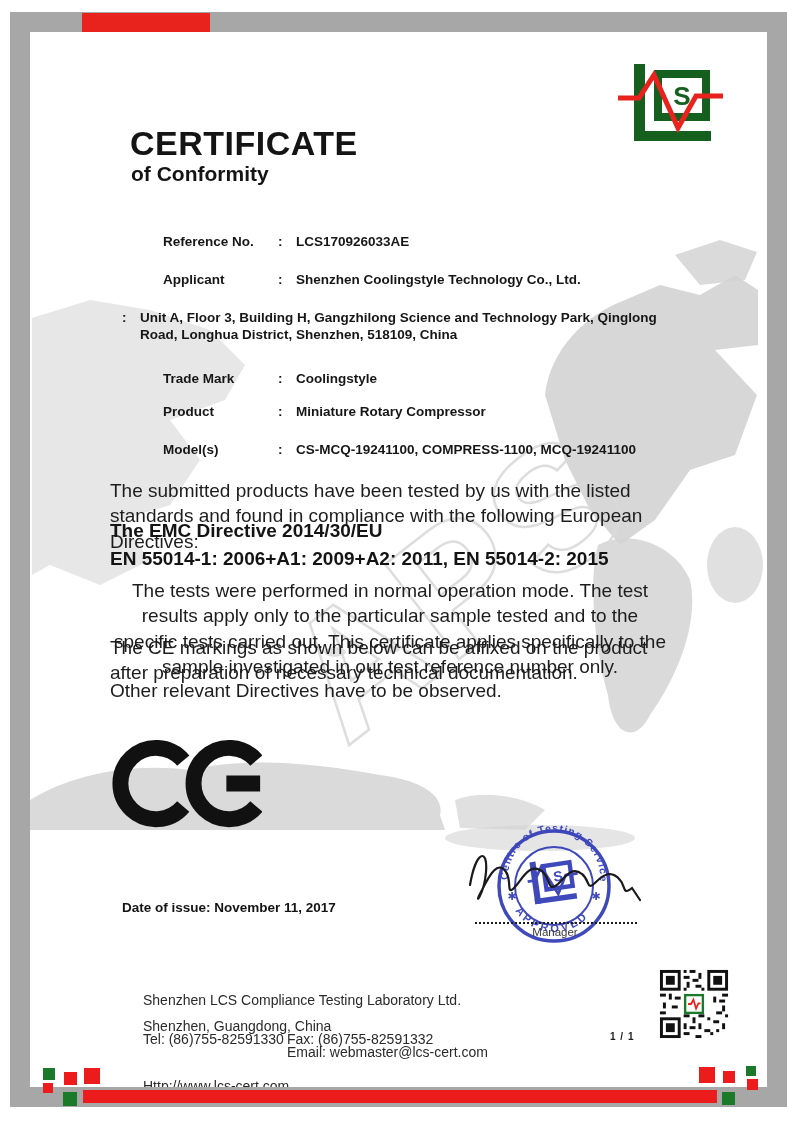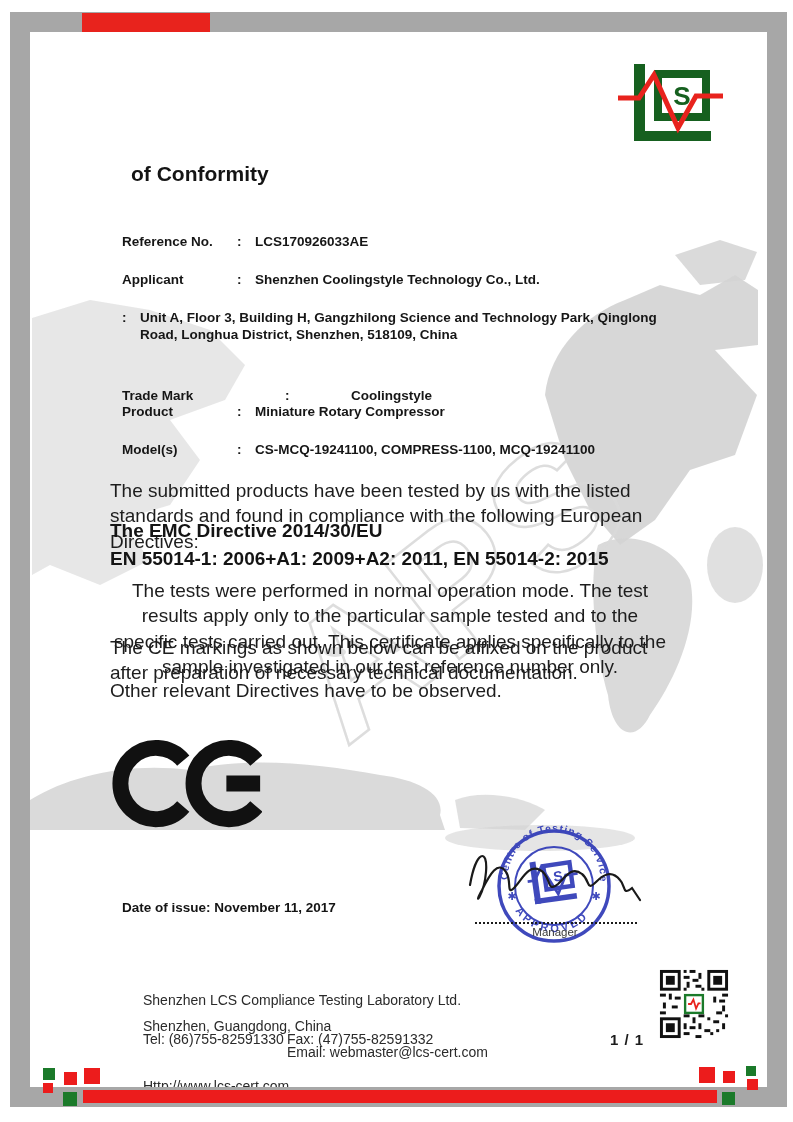--- a/index.html
+++ b/index.html
@@ -8,28 +8,28 @@
   .abs{position:absolute;}
   
   .frame{left:10px;top:12px;width:777px;height:1095px;border:20px solid #a7a7a7;box-sizing:border-box;z-index:5;}
   .red-top{left:82px;top:13px;width:128px;height:19px;background:#e8231d;z-index:6;}
   .red-bottom{left:83px;top:1090px;width:634px;height:13px;background:#ec1c1c;z-index:6;}
   .sq{z-index:7;}
   
   .title{left:130px;top:124px;font-size:34px;font-weight:800;letter-spacing:.5px;color:#141414;z-index:2;}
   .subtitle{left:131px;top:162px;font-size:21px;font-weight:700;color:#141414;z-index:2;}
   .fieldrow{left:122px;width:566px;display:flex;z-index:2;font-size:13.5px;font-weight:700;line-height:1.28;color:#161616;}
-  .fieldrow .lbl{width:115px;flex:none;}
+  .fieldrow .lbl{width:115px;flex:none;margin-left:41px;}
   .fieldrow .cln{width:18px;flex:none;}
   .fieldrow .val{flex:1;}
   .para{left:110px;width:560px;font-size:19px;line-height:1.34;z-index:2;color:#1d1d1d;}
   .bold{font-weight:700;color:#141414;}
   .dateline{left:122px;top:900px;font-size:13.5px;font-weight:700;z-index:2;color:#141414;}
   .footer{font-size:14px;line-height:13px;color:#2a2a2a;z-index:2;}
-  .pagenum{left:610px;top:1031px;font-size:15px;font-weight:700;z-index:2;letter-spacing:1px;}
+  .pagenum{left:610px;top:1031px;font-size:10px;font-weight:700;z-index:2;letter-spacing:1px;}
   .manager{left:500px;top:926px;width:110px;text-align:center;font-size:11.5px;color:#3a3a3a;z-index:9;}
   .sigline{left:475px;top:908px;width:162px;height:14px;border-bottom:2px dotted #1b1b1b;z-index:9;}
   svg{display:block;}
 </style>
 </head>
 <body>
 
 <div class="canvas">
 
   <svg class="abs" style="left:0;top:0;z-index:0;" width="793" height="1122" viewBox="0 0 793 1122">
@@ -69,37 +69,38 @@
 
   <svg class="abs" style="left:618px;top:60px;z-index:2;" width="112" height="86" viewBox="0 0 112 86">
     <rect x="16" y="4" width="11" height="77" fill="#16601f"></rect>
     <rect x="16" y="71" width="77" height="10" fill="#16601f"></rect>
     <rect x="36" y="10" width="56" height="51" fill="#16601f"></rect>
     <rect x="44" y="18" width="40" height="35" fill="#ffffff"></rect>
     <text x="64" y="45" text-anchor="middle" font-family="Liberation Sans, sans-serif" font-size="26" font-weight="800" fill="#16601f">S</text>
     <polyline points="0,38 21,38 36,15 60,68 78,36 105,36" fill="none" stroke="#e8231d" stroke-width="5"></polyline>
   </svg>
 
+  <div class="abs title">CERTIFICATE</div>
   <div class="abs subtitle">of Conformity</div>
 
   <div class="abs fieldrow" style="top:233px;">
     <span class="lbl">Reference No.</span>
     <span class="cln">:</span>
     <span class="val">LCS170926033AE</span>
   </div>
   <div class="abs fieldrow" style="top:271px;">
     <span class="lbl">Applicant</span>
     <span class="cln">:</span>
     <span class="val">Shenzhen Coolingstyle Technology Co., Ltd.</span>
   </div>
   <div class="abs fieldrow" style="top:309px;">
     <span class="cln">:</span>
     <span class="val">Unit A, Floor 3, Building H, Gangzhilong Science and Technology Park, Qinglong Road, Longhua District, Shenzhen, 518109, China</span>
   </div>
-  <div class="abs fieldrow" style="top:387px;gap:48px;">
+  <div class="abs fieldrow" style="top:370px;">
     <span class="lbl">Trade Mark</span>
     <span class="cln">:</span>
     <span class="val">Coolingstyle</span>
   </div>
   <div class="abs fieldrow" style="top:403px;">
     <span class="lbl">Product</span>
     <span class="cln">:</span>
     <span class="val">Miniature Rotary Compressor</span>
   </div>
   <div class="abs fieldrow" style="top:441px;">
@@ -152,21 +153,21 @@
     <path d="M 8,55 C 14,20 26,18 24,42 C 22,66 10,78 20,60 C 28,44 36,30 44,42 C 50,50 44,66 52,58
              C 60,50 66,34 78,40 C 90,46 84,64 96,54 C 104,46 110,36 120,44 C 128,50 124,62 134,52
              C 142,44 150,40 158,50 C 164,56 160,66 170,58 L 178,70" fill="none" stroke="#1a1a1a" stroke-width="2.2" stroke-linecap="round"></path>
   </svg>
   <div class="abs sigline"></div>
   <div class="abs manager">Manager</div>
 
   <div class="abs footer" style="left:143px;top:994px;">Shenzhen LCS Compliance Testing Laboratory Ltd.</div>
   <div class="abs footer" style="left:143px;top:1020px;">Shenzhen, Guangdong, China</div>
   <div class="abs footer" style="left:143px;top:1033px;">Tel: (86)755-82591330</div>
-  <div class="abs footer" style="left:287px;top:1033px;">Fax: (47)755-82591332</div>
+  <div class="abs footer" style="left:287px;top:1033px;">Fax: (86)755-82591332</div>
   <div class="abs footer" style="left:143px;top:1046px;margin-top:34px;">Http://www.lcs-cert.com</div>
   <div class="abs footer" style="left:287px;top:1046px;">Email: webmaster@lcs-cert.com</div>
 
   <svg class="abs" style="left:657px;top:967px;z-index:2;" width="74" height="74" viewBox="0 0 25 25">
     <rect x="0" y="0" width="25" height="25" fill="#ffffff"></rect>
     <g fill="#111111">
       <rect x="1" y="1" width="7" height="7"></rect>
         <rect x="17" y="1" width="7" height="7"></rect>
         <rect x="1" y="17" width="7" height="7"></rect>
     </g>

